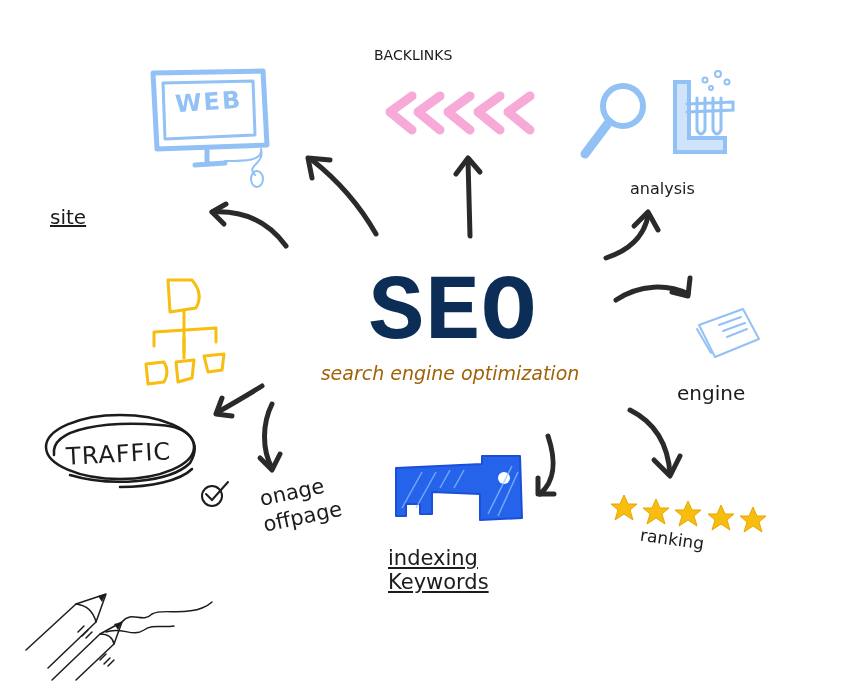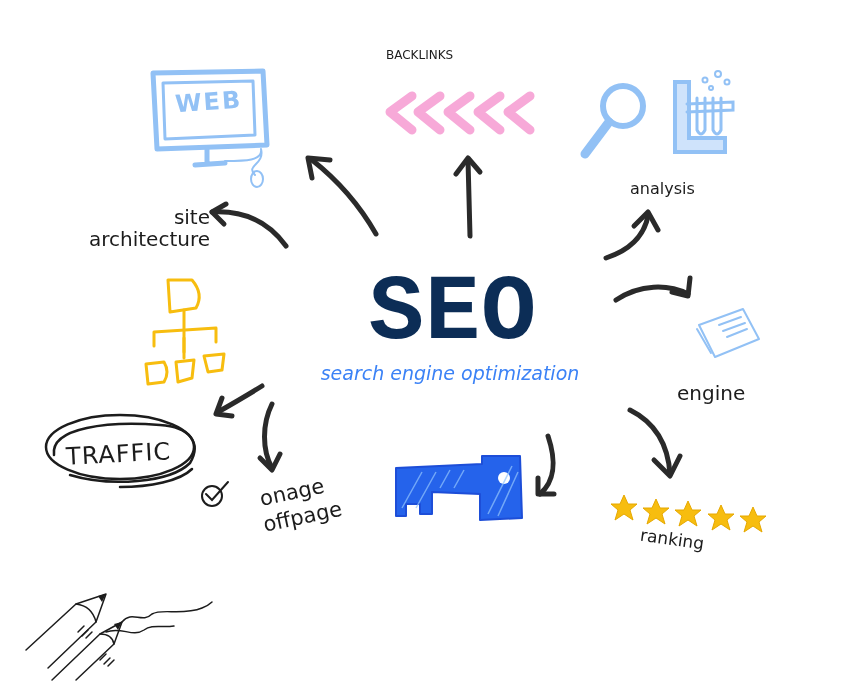--- a/index.html
+++ b/index.html
@@ -7,43 +7,43 @@
   .canvas { position: absolute; left: 0; top: 0; width: 858px; height: 688px; }
   .abs { position: absolute; }
   .seo-title {
     position: absolute; left: 318px; top: 268px; width: 270px; text-align: center;
     font-family: Liberation Mono, monospace; font-weight: 700;
     font-size: 92px; line-height: 92px; color: #0c2d56; letter-spacing: 1px;
   }
   .seo-sub {
     position: absolute; left: 290px; top: 362px; width: 320px; text-align: center;
     font-family: "DejaVu Sans", sans-serif; font-style: italic;
-    font-size: 19px; color: #3b82f6;
+    font-size: 19px; color: #a16207;
   }
   .lbl { position: absolute; font-family: "DejaVu Sans", sans-serif; font-size: 19px; color: #1c1c1c; line-height: 22px; }
-  .lbl.center { text-align: right; }
+  .lbl.center { text-align: left; text-decoration: underline; }
   svg { position: absolute; overflow: visible; }
 </style>
 </head>
 <body>
 
 <div class="canvas">
 
   <svg width="140" height="120" style="left:145px;top:65px;">
     <g fill="none" stroke="#92c1f5" stroke-width="5" stroke-linecap="round" stroke-linejoin="round">
       <path d="M8 8 L118 6 L122 80 L12 84 Z"></path>
       <path d="M18 18 L108 16 L110 70 L20 74 Z" stroke-width="3"></path>
       <path d="M62 84 L62 98 M50 100 L80 98"></path>
       <path d="M80 96 C100 96 118 96 116 84 M116 84 C120 100 100 100 110 110" stroke-width="2"></path>
       <ellipse cx="112" cy="114" rx="6" ry="8" stroke-width="2"></ellipse>
     </g>
   </svg>
   <div class="abs" style="left:175px;top:88px;font-family:'DejaVu Sans',sans-serif;font-weight:700;font-size:24px;color:#92c1f5;letter-spacing:2px;transform:rotate(-4deg);">WEB</div>
 
-  <div class="lbl" style="left:386px;top:44px;font-size:12px;letter-spacing:0px;">BACKLINKS</div>
+  <div class="lbl" style="left:374px;top:44px;font-size:14px;letter-spacing:0px;">BACKLINKS</div>
   <svg width="160" height="50" style="left:382px;top:90px;">
     <g fill="none" stroke="#f7a9d8" stroke-width="9" stroke-linecap="round" stroke-linejoin="round">
       <path d="M30 6 L8 22 L30 40"></path>
       <path d="M58 6 L36 22 L58 40"></path>
       <path d="M88 6 L66 22 L88 40"></path>
       <path d="M118 6 L96 22 L118 40"></path>
       <path d="M148 6 L126 22 L148 40"></path>
     </g>
   </svg>
 
@@ -58,21 +58,20 @@
       <circle cx="130" cy="12" r="2.5" stroke-width="2"></circle>
       <circle cx="143" cy="6" r="3" stroke-width="2"></circle>
       <circle cx="152" cy="14" r="2.5" stroke-width="2"></circle>
       <circle cx="136" cy="20" r="2" stroke-width="2"></circle>
     </g>
   </svg>
   <div class="lbl" style="left:630px;top:178px;font-size:16px;">analysis</div>
 
   <div class="lbl center" style="left:50px;top:206px;width:160px;font-size:20px;">
     <div>site</div>
-    <div>architecture</div>
   </div>
   <svg width="100" height="120" style="left:140px;top:272px;">
     <g fill="none" stroke="#f7bd0f" stroke-width="3" stroke-linecap="round" stroke-linejoin="round">
       <path d="M28 8 L52 8 Q64 22 56 36 L30 40 Z"></path>
       <path d="M44 38 L44 86"></path>
       <path d="M14 74 L14 60 L76 56 L76 70"></path>
       <path d="M44 66 L44 80"></path>
       <path d="M6 92 L24 90 Q30 100 24 110 L8 112 Z"></path>
       <path d="M36 90 L54 88 L52 106 L38 110 Z"></path>
       <path d="M64 84 L84 82 L82 98 L68 100 Z"></path>
@@ -113,20 +112,24 @@
 
   <svg width="140" height="70" style="left:392px;top:458px;">
     <g fill="#2563eb" stroke="#1d4ed8" stroke-width="2" stroke-linejoin="round">
       <path d="M4 10 L90 6 L90 -2 L128 -2 L130 60 L88 62 L88 36 L40 34 L40 56 L28 56 L28 46 L14 46 L14 58 L4 58 Z"></path>
     </g>
     <circle cx="112" cy="20" r="6" fill="#ffffff"></circle>
     <g stroke="#93c5fd" stroke-width="1.5" opacity="0.7">
       <path d="M10 50 L30 14 M24 50 L44 14 M48 30 L58 12 M62 30 L72 12 M96 56 L120 8 M106 58 L126 14"></path>
     </g>
   </svg>
+  <div class="lbl center" style="left:388px;top:546px;width:140px;font-size:21px;line-height:24px;">
+    <div>indexing</div>
+    <div>Keywords</div>
+  </div>
 
   <svg width="160" height="40" style="left:608px;top:492px;">
     <defs>
       <path id="star" d="M0 -13 L4 -4 L13 -4 L6 2 L9 12 L0 6 L-9 12 L-6 2 L-13 -4 L-4 -4 Z"></path>
     </defs>
     <g fill="#f7bd0f" stroke="#e6a800" stroke-width="1">
       <use href="#star" x="16" y="16"></use>
       <use href="#star" x="48" y="20"></use>
       <use href="#star" x="80" y="22"></use>
       <use href="#star" x="113" y="26"></use>

